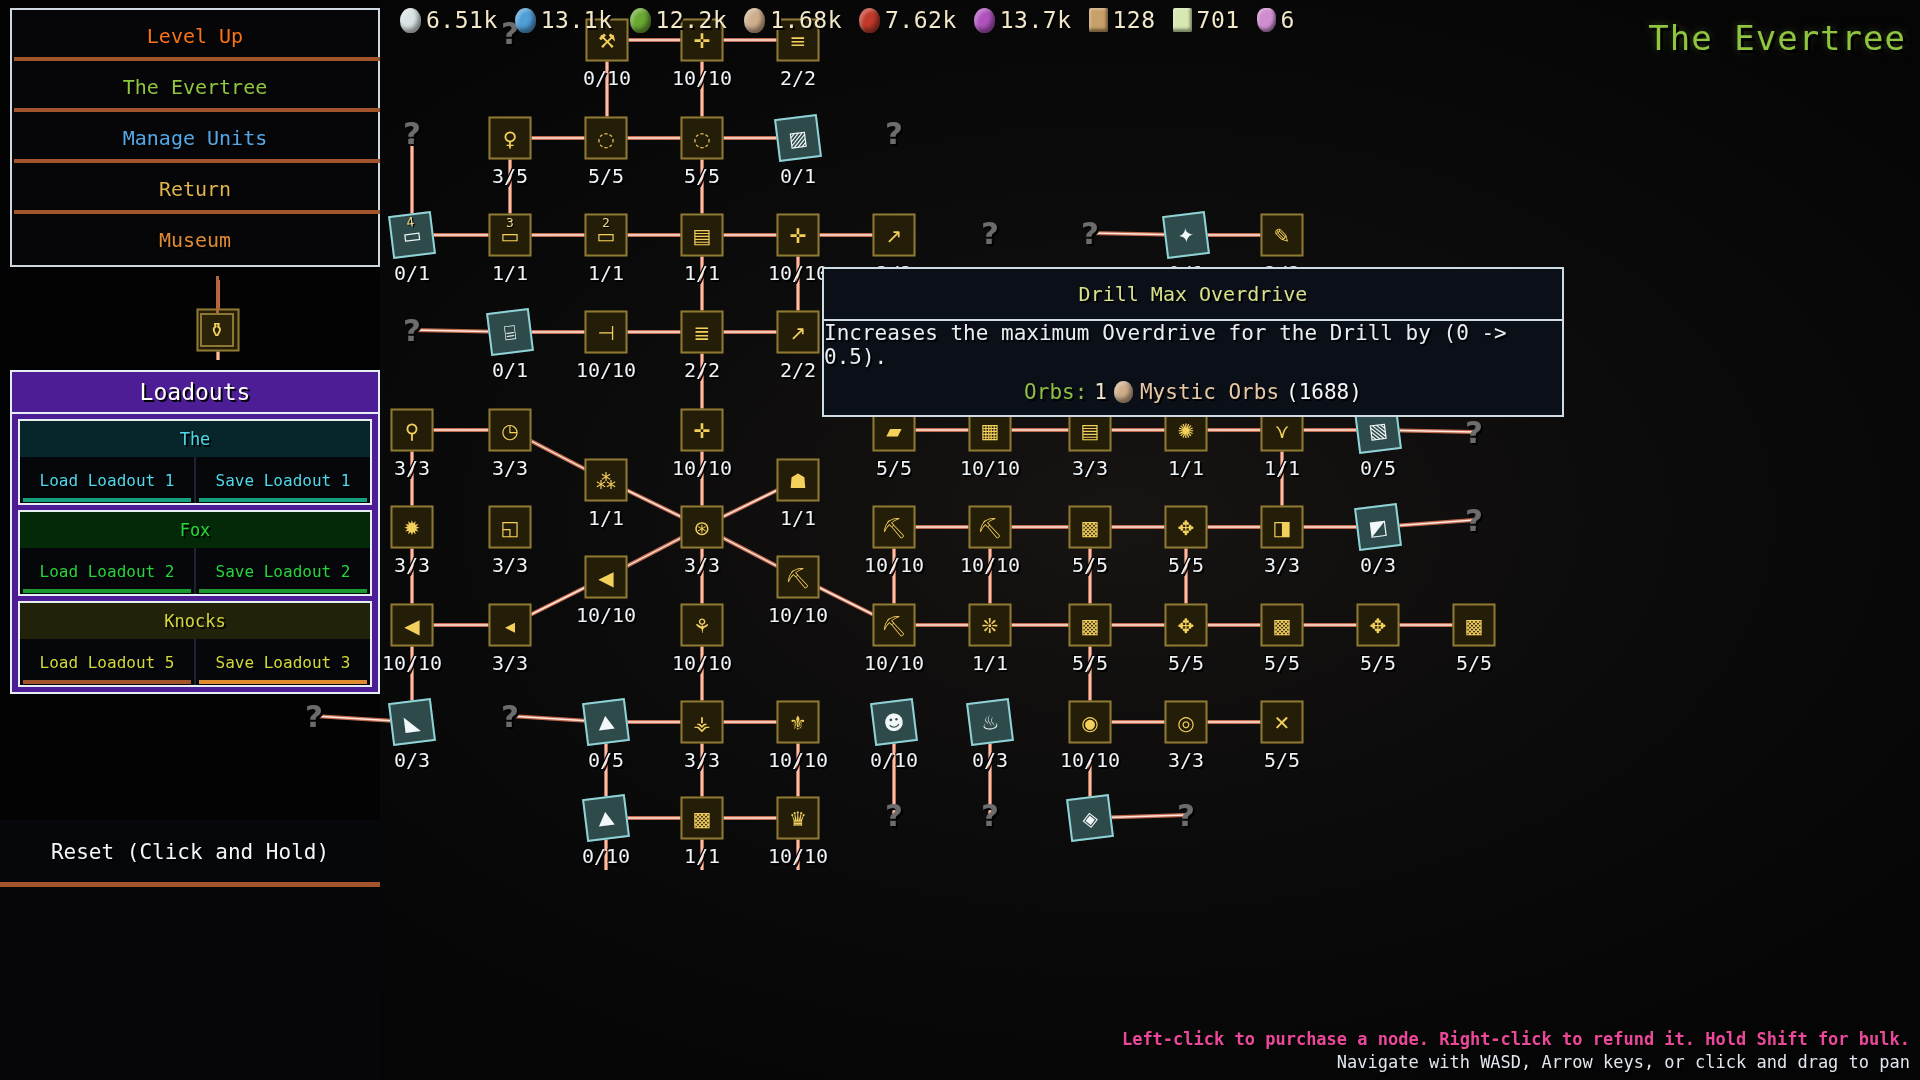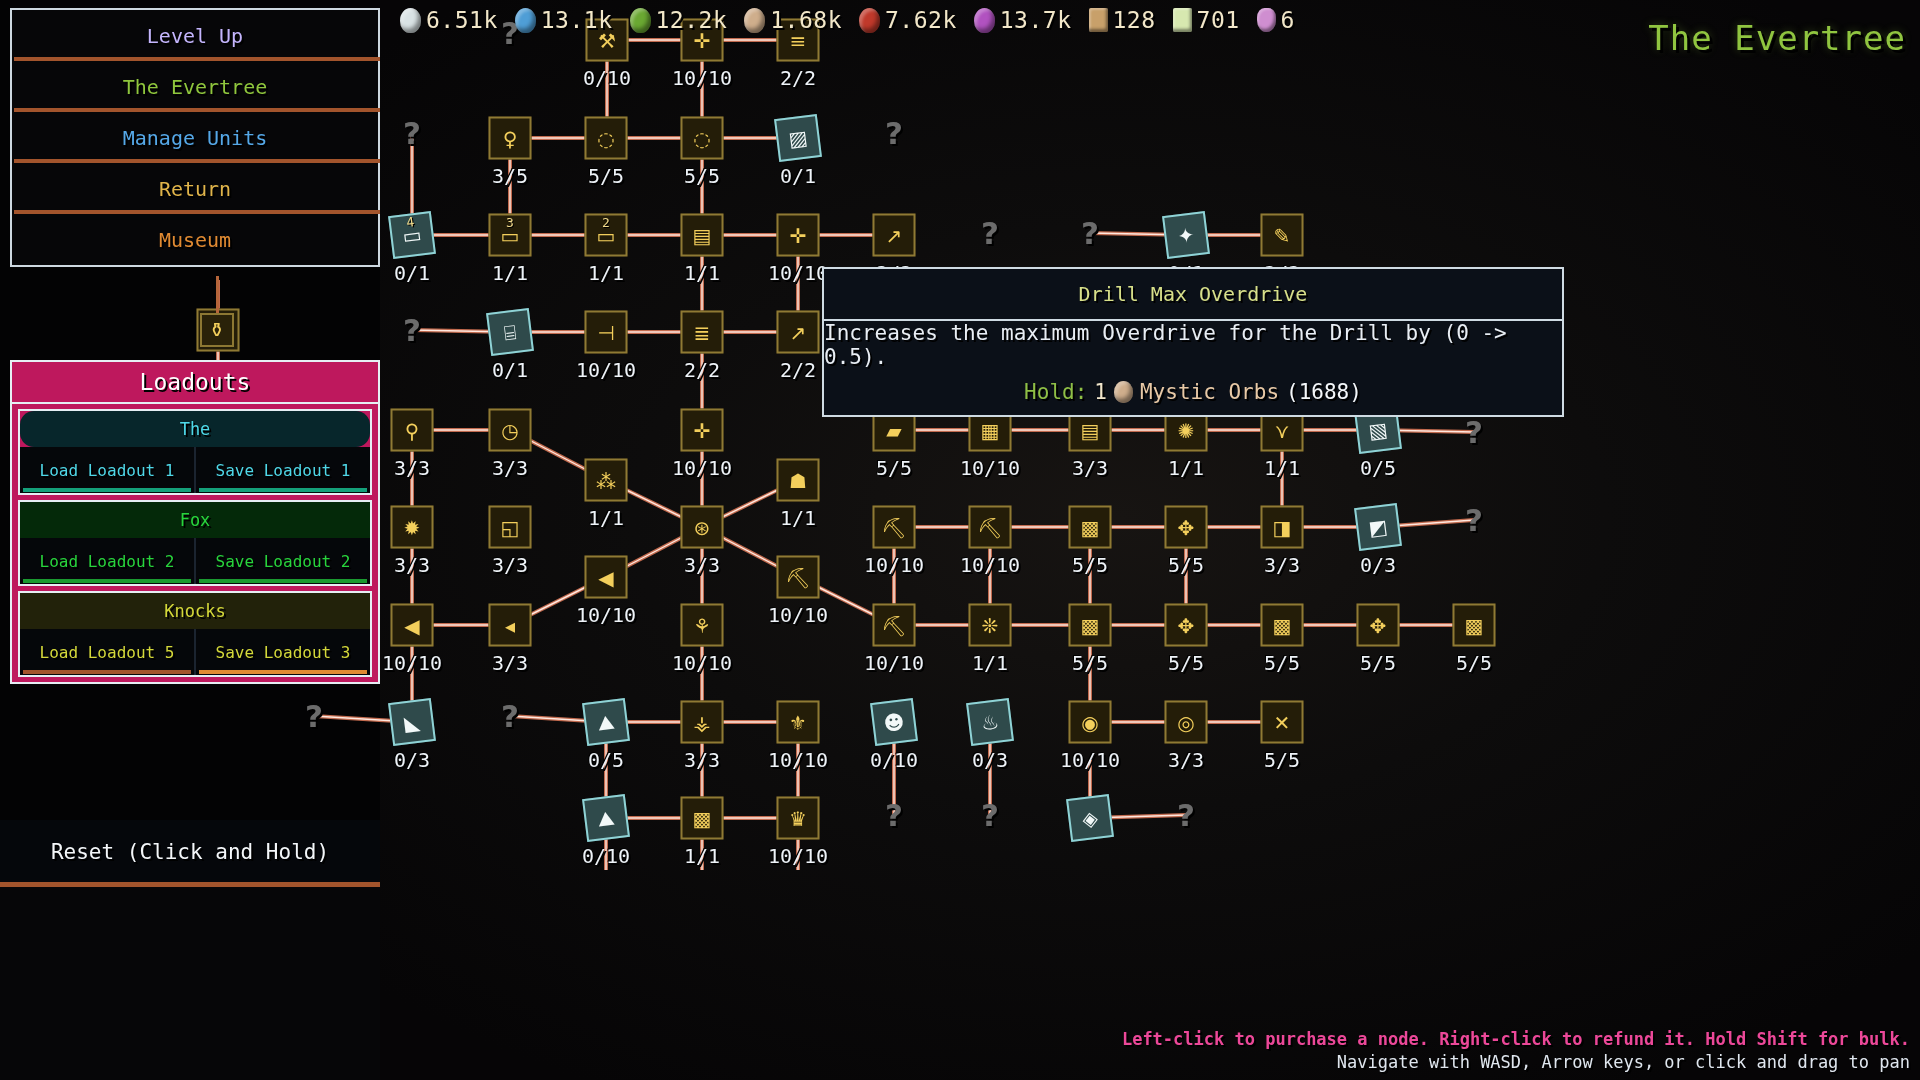--- a/index.html
+++ b/index.html
@@ -53,22 +53,22 @@
   #menu-connector { position:absolute; left:216px; top:276px; width:3px; height:42px;
                     background:#b5653a; z-index:30; }
   #connector-node {
     position:absolute; left:200px; top:313px; width:34px; height:34px;
     background:#2a2209; border:2px solid #8d7833; z-index:31;
     display:flex; align-items:center; justify-content:center;
   }
 
   
   #loadouts {
-    position:absolute; left:10px; top:360px; width:370px;
-    background:#be185d; border:2px solid #e6eef4; z-index:45;
+    position:absolute; left:10px; top:370px; width:370px;
+    background:#4c1d95; border:2px solid #e6eef4; z-index:45;
   }
   #loadouts-title { height:42px; display:flex; align-items:center; justify-content:center;
                     font-size:23px; color:#ffffff; text-shadow:2px 2px 0 #000;
                     border-bottom:2px solid #e6eef4; }
   .loadout-slot { margin:5px 6px; border:2px solid #e6eef4; }
   .slot-name { height:36px; display:flex; align-items:center; justify-content:center;
                font-size:17px; text-shadow:2px 2px 0 #000; }
   .slot-buttons { display:flex; height:46px; }
   .slot-btn { flex:1; position:relative; display:flex; align-items:center;
               justify-content:center; cursor:pointer; background:#05070a; }
@@ -756,41 +756,41 @@
       <div class="res">
         <span class="ico-box" style="background: rgb(207, 142, 208); border-radius: 40% 40% 50% 50%; box-shadow: rgba(0, 0, 0, 0.45) -2px -3px 3px inset, rgba(255, 255, 255, 0.25) 2px 2px 2px inset;"></span>
         <span class="res-val">6</span>
       </div>
     </div>
 
   <div id="page-title">The Evertree</div>
 
   <div id="main-menu">
       <div class="menu-item">
-        <span style="color: #c4b5fd;">Level Up</span>
+        <span style="color: #f97316;">Level Up</span>
       </div>
       <div class="menu-item">
         <span style="color: rgb(143, 198, 61);">The Evertree</span>
       </div>
       <div class="menu-item">
         <span style="color: rgb(85, 168, 232);">Manage Units</span>
       </div>
       <div class="menu-item">
         <span style="color: rgb(224, 180, 74);">Return</span>
       </div>
       <div class="menu-item">
         <span style="color: rgb(224, 138, 50);">Museum</span>
       </div>
     </div>
 
   <div id="loadouts">
     <div id="loadouts-title">Loadouts</div>
     <div id="loadout-slots">
         <div class="loadout-slot">
-          <div class="slot-name" style="background: rgb(7, 38, 43); color: rgb(79, 216, 232); border-radius: 14px;">The</div>
+          <div class="slot-name" style="background: rgb(7, 38, 43); color: rgb(79, 216, 232);">The</div>
           <div class="slot-buttons">
             <div class="slot-btn" style="--acc: #14a07a;">
               <span style="color: rgb(79, 216, 232);">Load Loadout 1</span>
               <i style="position: absolute; left: 3px; right: 3px; bottom: 1px; height: 4px; background: rgb(20, 160, 122);"></i>
             </div>
             <div class="slot-divider"></div>
             <div class="slot-btn" style="--acc: #14a07a;">
               <span style="color: rgb(79, 216, 232);">Save Loadout 1</span>
               <i style="position: absolute; left: 3px; right: 3px; bottom: 1px; height: 4px; background: rgb(20, 160, 122);"></i>
             </div>
@@ -832,21 +832,21 @@
   </div>
   <div id="reset-underline"></div>
 
   <div id="tooltip">
     <div class="tt-box">
       <div id="tt-title">Drill Max Overdrive</div>
     </div>
     <div class="tt-box" style="border-top:none;">
       <div id="tt-desc">Increases the maximum Overdrive for the Drill by (0 -&gt; 0.5).</div>
       <div id="tt-cost">
-        <span class="tt-cost-label">Hold:</span>
+        <span class="tt-cost-label">Orbs:</span>
         <span class="tt-cost-num">1</span>
         <span class="orb" id="tt-orb" style="width: 19px; height: 22px; background: rgb(207, 174, 140);"></span>
         <span class="tt-cost-res">Mystic Orbs</span>
         <span class="tt-cost-have">(1688)</span>
       </div>
     </div>
   </div>
 
   <div id="hint">
     <span class="l1">Left-click to purchase a node. Right-click to refund it. Hold Shift for bulk.</span>

